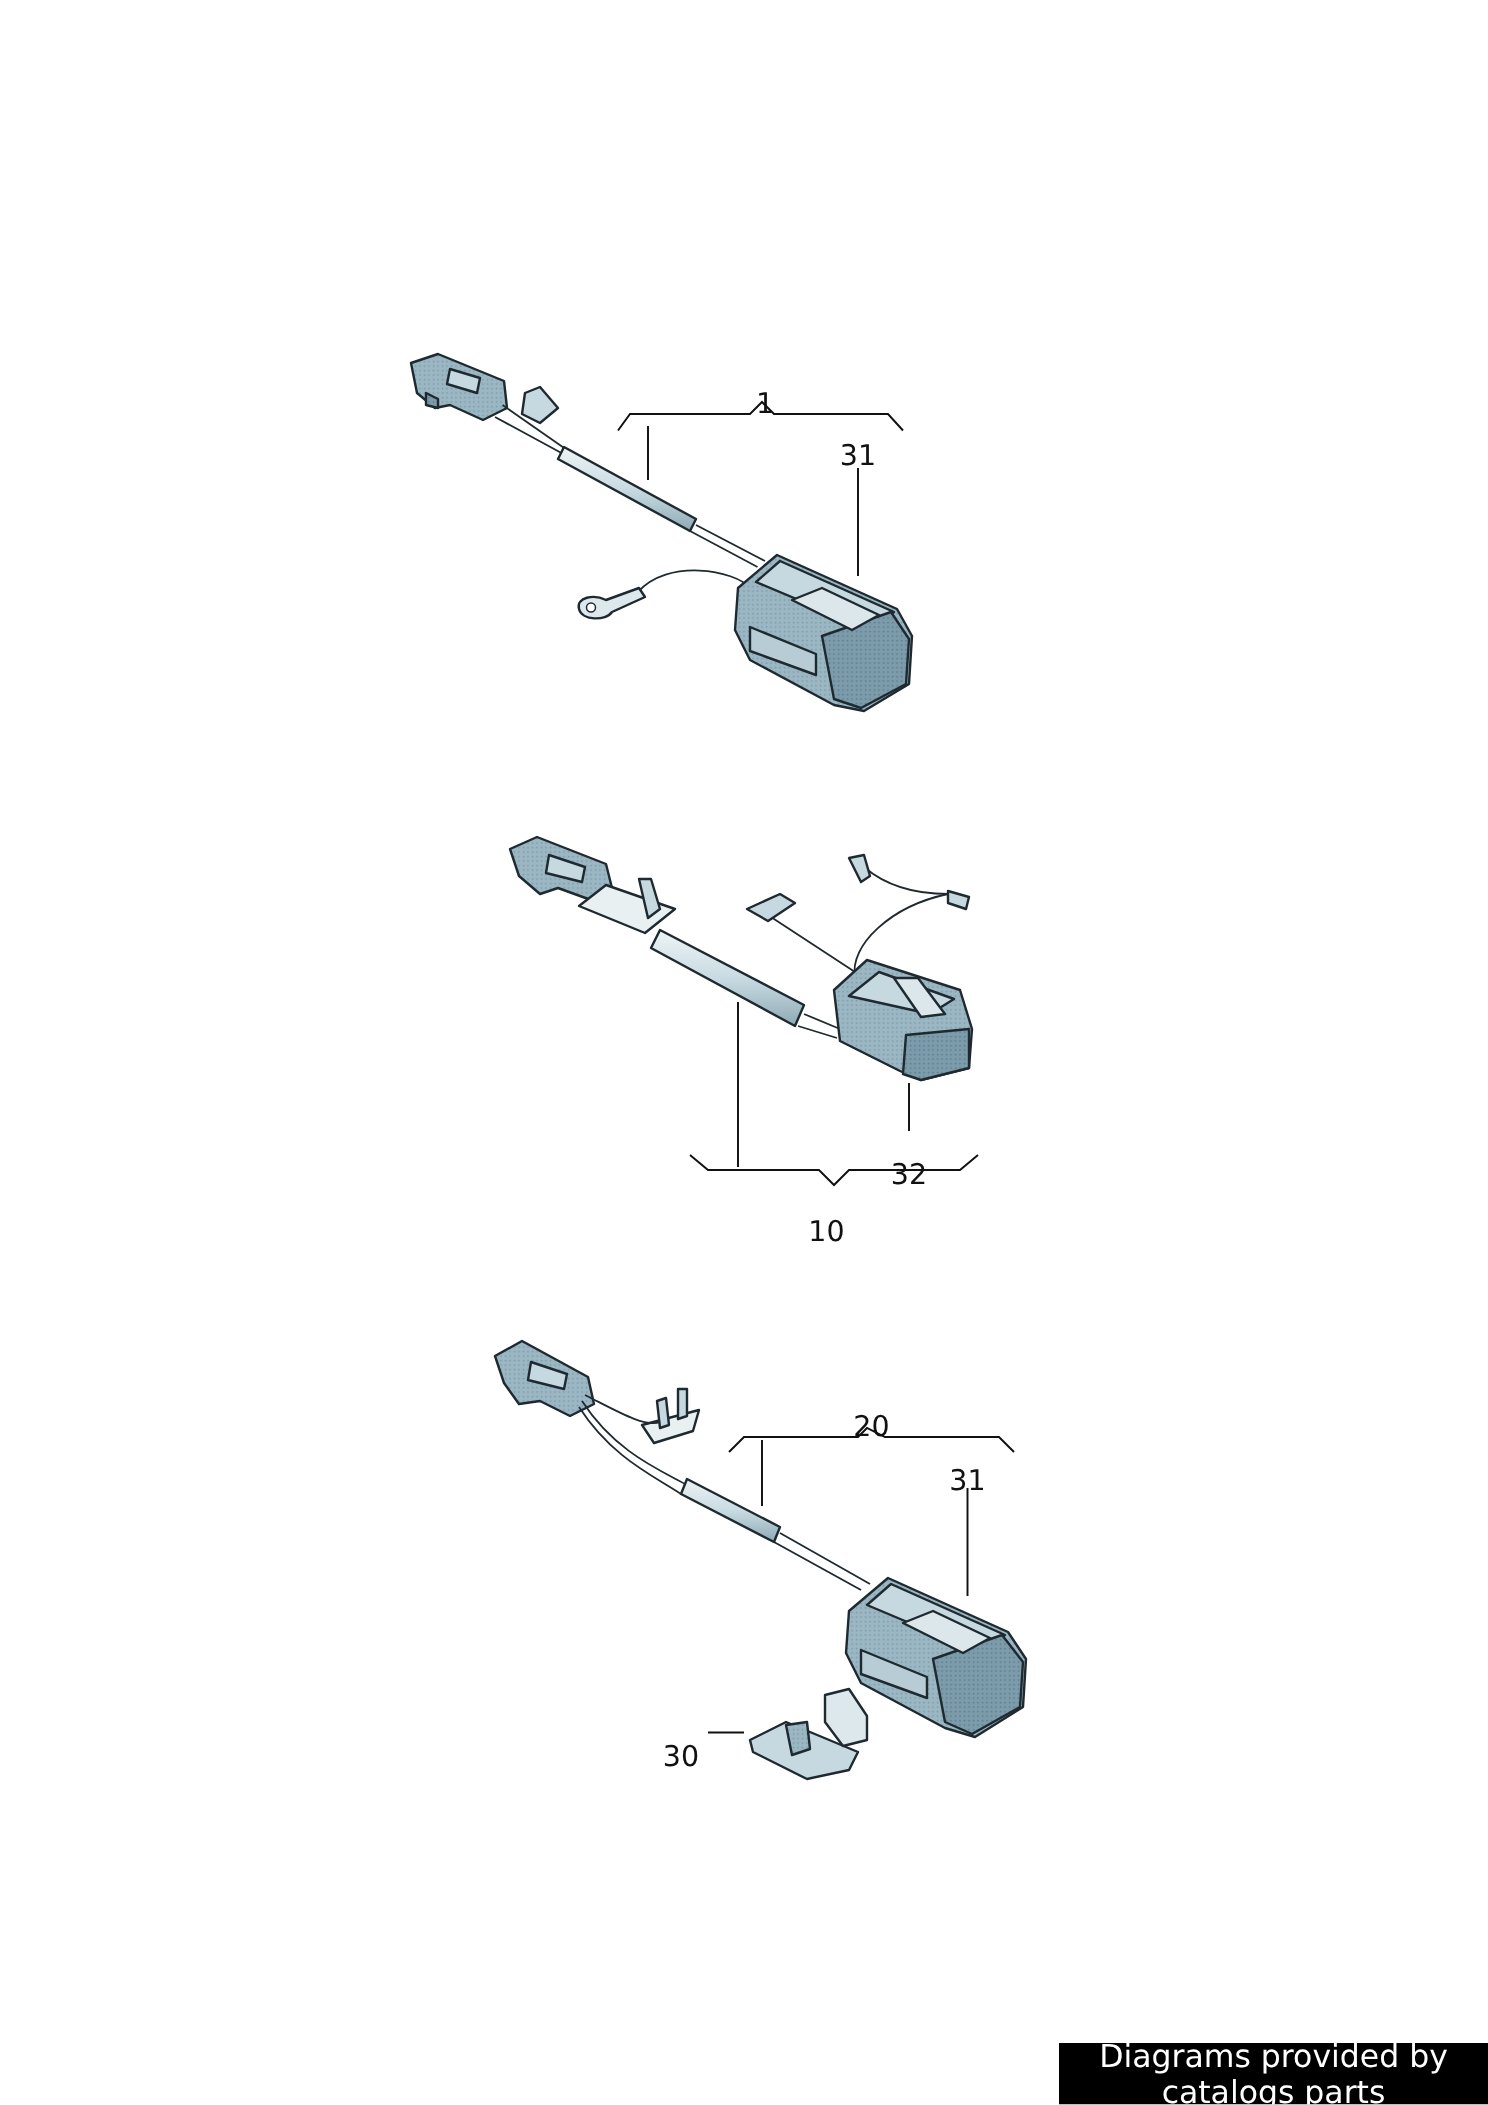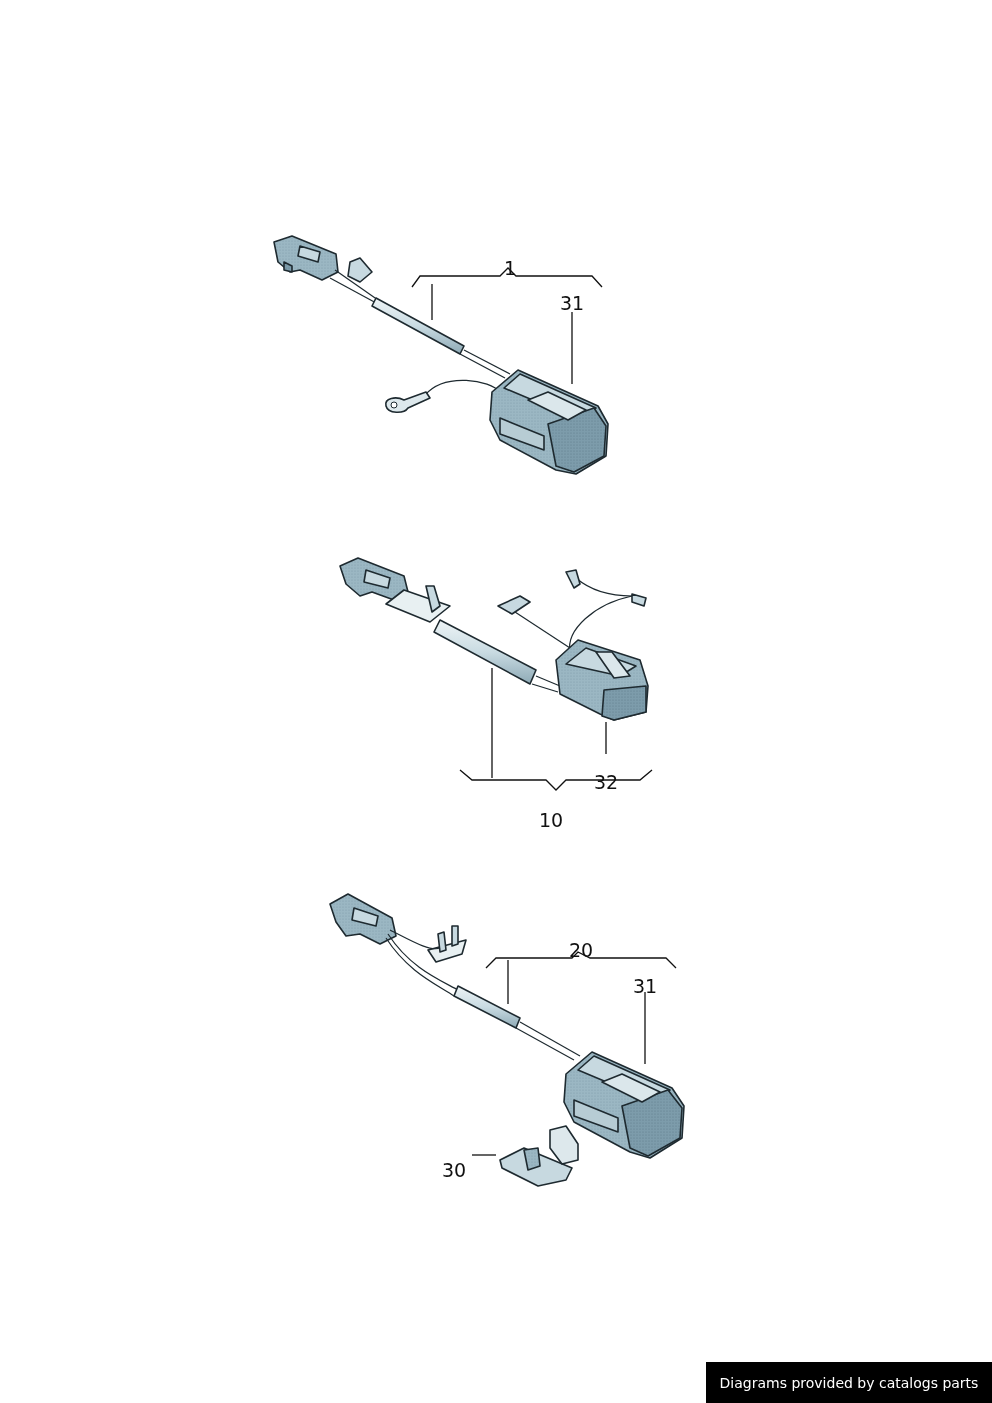--- a/index.html
+++ b/index.html
@@ -4,22 +4,22 @@
 <style>
   html, body { margin:0; padding:0; background:#ffffff; }
   body { width:992px; height:1403px; position:relative; overflow:hidden; font-family:"DejaVu Sans", sans-serif; }
   #diagram { position:absolute; left:0; top:0; width:992px; height:1403px; }
   .callout { font-family:"DejaVu Sans", sans-serif; font-size:19px; fill:#111; }
   .lead { stroke:#111; stroke-width:1.3; fill:none; }
   .outline { stroke:#1e2a30; stroke-width:1.6; stroke-linejoin:round; }
   .wire { stroke:#1e2a30; stroke-width:1.2; fill:none; }
   .footer {
     position:absolute; left:706px; top:1362px; width:286px; height:41px;
-    background:#000; color:#fff; font-family:"DejaVu Sans", sans-serif; font-size:14px;
-    display:flex; align-items:center; justify-content:center; box-sizing:border-box;
+    background:#000; color:#fff; font-family:"DejaVu Sans", sans-serif; font-size:21px;
+    display:flex; align-items:center; justify-content:center; box-sizing:border-box;text-align:center;
   }
 </style>
 </head>
 <body>
 
 <svg id="diagram" viewBox="0 0 992 1403" xmlns="http://www.w3.org/2000/svg">
   <defs>
     <pattern id="dots" width="3" height="3" patternUnits="userSpaceOnUse">
       <rect width="3" height="3" fill="#9bb7c3"></rect>
       <circle cx="1" cy="1" r="0.6" fill="#7f9ba8"></circle>

